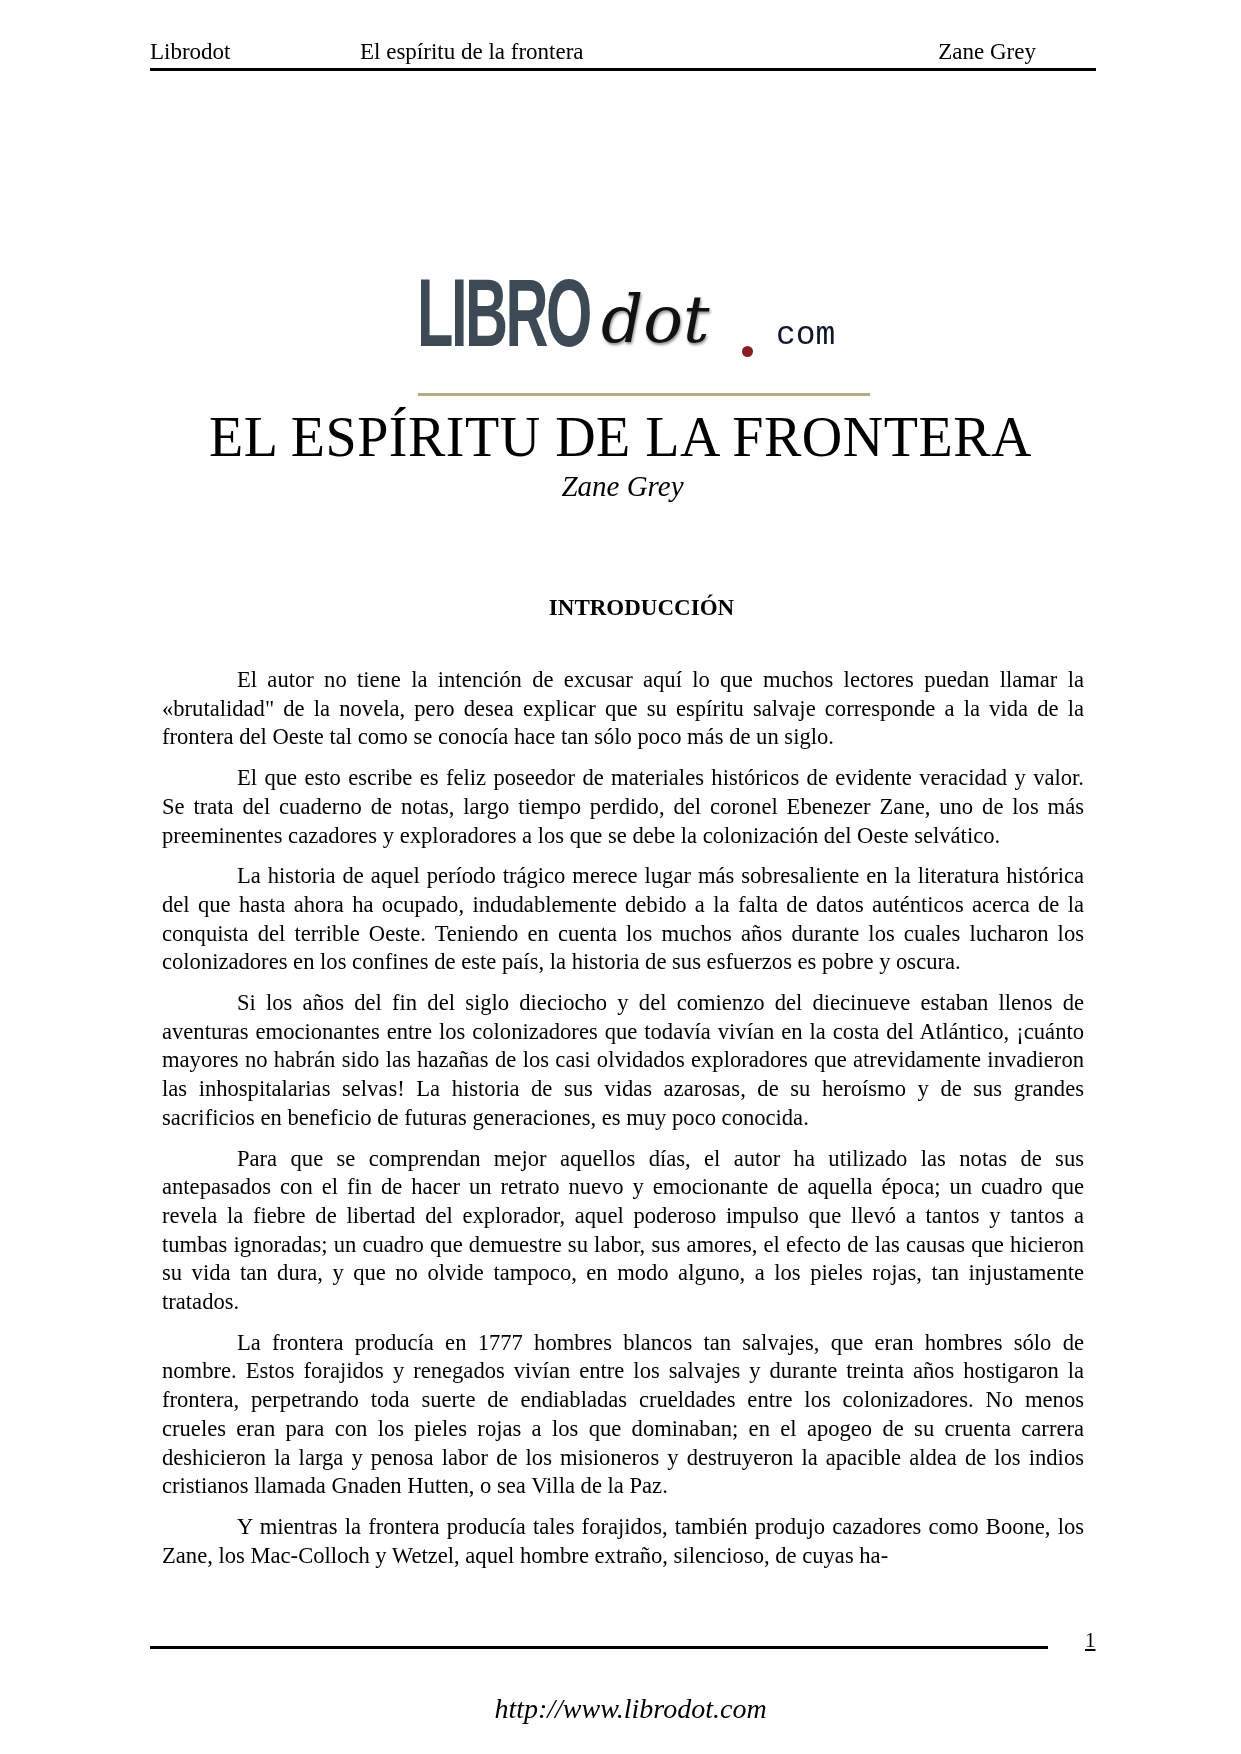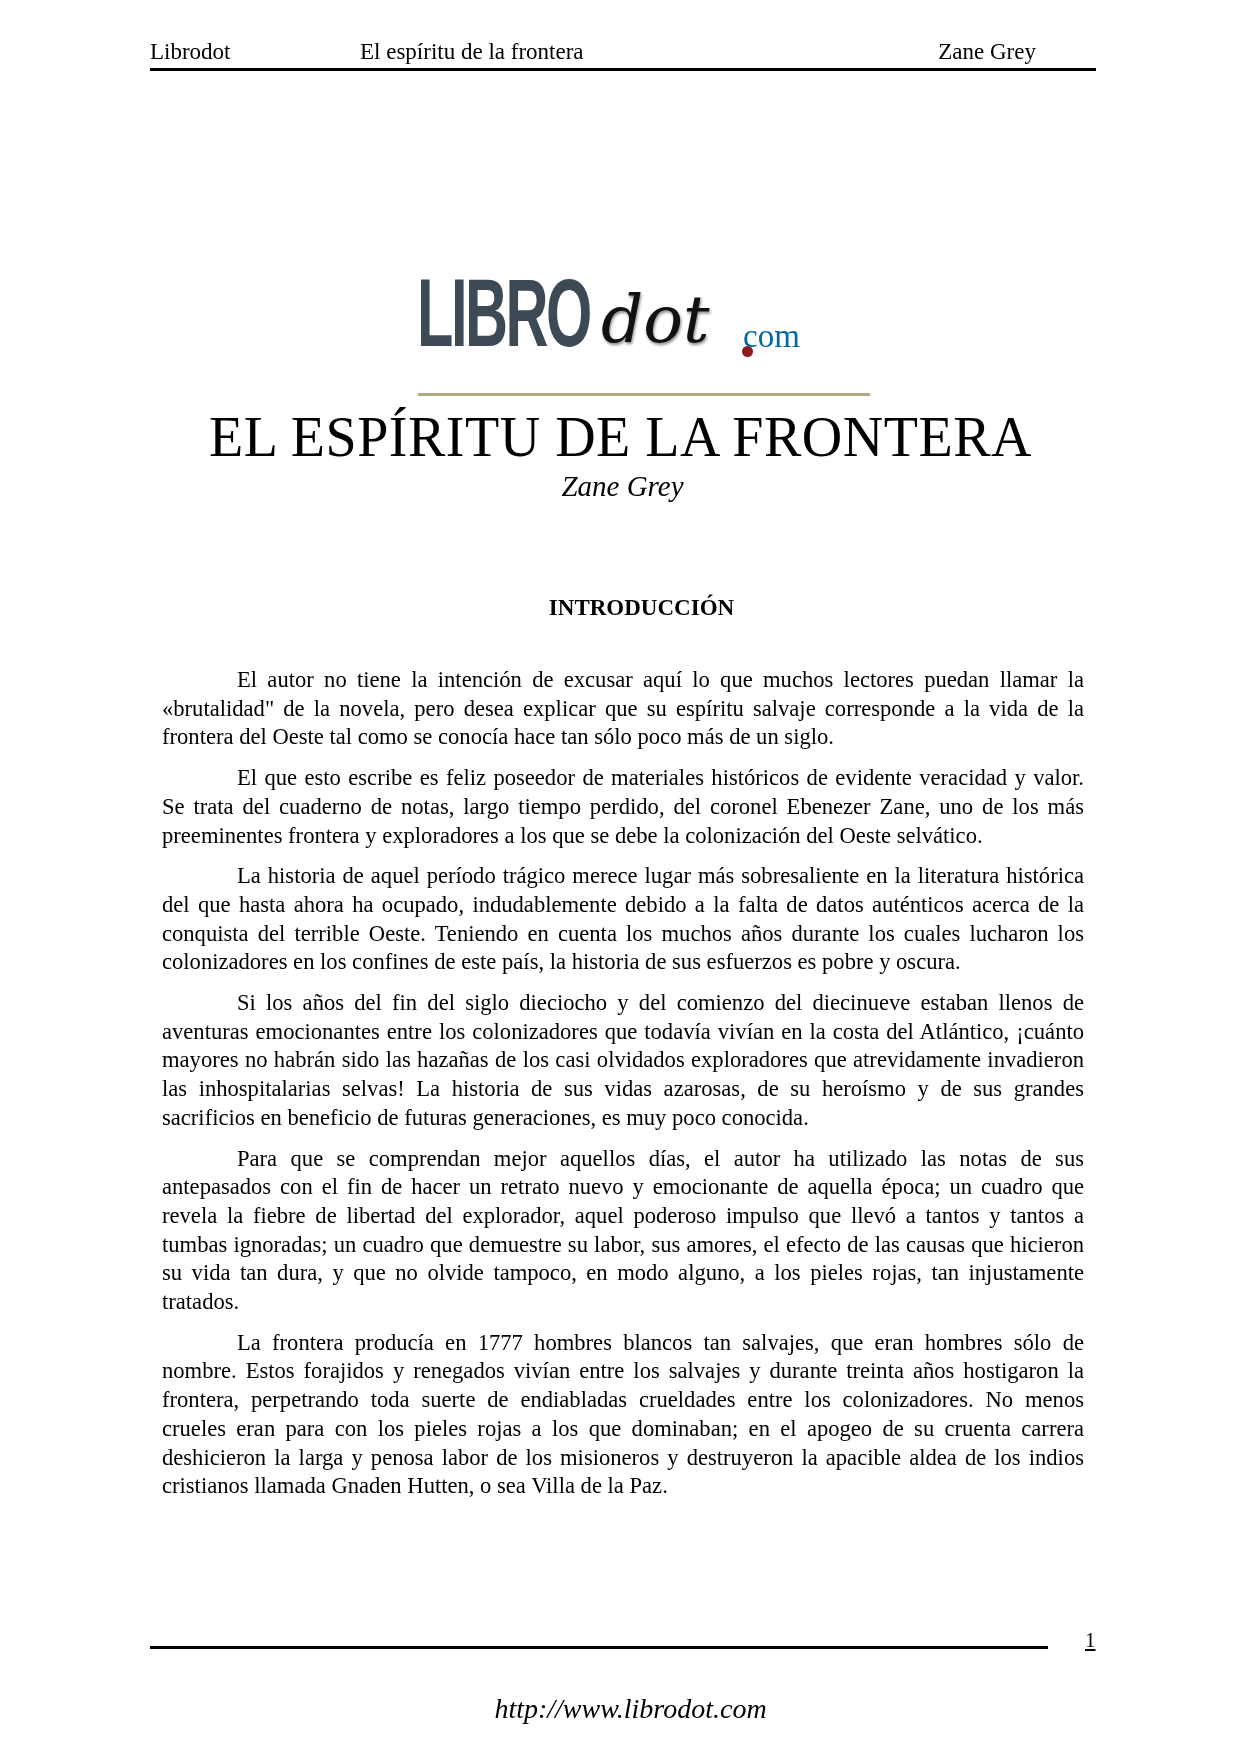--- a/index.html
+++ b/index.html
@@ -19,22 +19,22 @@
     
     .logo { position: absolute; left: 417px; top: 258px; width: 460px; height: 145px; }
     .logo .libro { position: absolute; left: 0; top: 0; font-family: "Liberation Sans", "DejaVu Sans", sans-serif;
                    font-weight: bold; font-size: 96px; line-height: 110px; color: #3d4a56;
                    letter-spacing: -4px; transform: scaleX(0.62); transform-origin: left top; }
     .logo .dot-word { position: absolute; left: 184px; top: 22px; font-family: "DejaVu Serif", serif;
                       font-style: italic; font-size: 66px; line-height: 80px; color: #111;
                       text-shadow: 1px 2px 3px #888; }
     .logo .red-dot { position: absolute; left: 325px; top: 88px; width: 11px; height: 11px; border-radius: 50%;
                      background: #8a1c22; }
-    .logo .com { position: absolute; left: 326px; top: 58px; font-family: Liberation Serif, serif;
-                 font-size: 33px; line-height: 40px; color: #0369a1; }
+    .logo .com { position: absolute; left: 359px; top: 58px; font-family: Liberation Mono, monospace;
+                 font-size: 33px; line-height: 40px; color: #0f172a; }
     .logo .gold-line { position: absolute; left: 1px; top: 135px; width: 452px; height: 3px; background: #b3aa82; }
 
     
     .title { position: absolute; left: 0; top: 405px; width: 1241px; text-align: center;
              font-size: 56px; line-height: 64px; letter-spacing: 0.5px; }
     .author { position: absolute; left: 0; top: 468px; width: 1241px; text-align: center;
               font-size: 29px; line-height: 36px; font-style: italic; padding-left: 4px; box-sizing: border-box; }
     .section { position: absolute; left: 12px; top: 594px; width: 1241px; text-align: center;
                font-size: 23px; line-height: 28px; font-weight: bold; padding-left: 18px; box-sizing: border-box; }
 
@@ -69,24 +69,25 @@
     <span class="com">com</span>
     <div class="gold-line"></div>
   </div>
 
   <h1 class="title" style="margin:0;font-weight:normal;">EL ESPÍRITU DE LA FRONTERA</h1>
   <div class="author">Zane Grey</div>
   <h2 class="section" style="margin:0;">INTRODUCCIÓN</h2>
 
   <div class="body">
     <p>El autor no tiene la intención de excusar aquí lo que muchos lectores puedan llamar la «brutalidad" de la novela, pero desea explicar que su espíritu salvaje corresponde a la vida de la frontera del Oeste tal como se conocía hace tan sólo poco más de un siglo.</p>
-    <p>El que esto escribe es feliz poseedor de materiales históricos de evidente veracidad y valor. Se trata del cuaderno de notas, largo tiempo perdido, del coronel Ebenezer Zane, uno de los más preeminentes frontera y exploradores a los que se debe la colonización del Oeste selvático.</p>
+    <p>El que esto escribe es feliz poseedor de materiales históricos de evidente veracidad y valor. Se trata del cuaderno de notas, largo tiempo perdido, del coronel Ebenezer Zane, uno de los más preeminentes cazadores y exploradores a los que se debe la colonización del Oeste selvático.</p>
     <p>La historia de aquel período trágico merece lugar más sobresaliente en la literatura histórica del que hasta ahora ha ocupado, indudablemente debido a la falta de datos auténticos acerca de la conquista del terrible Oeste. Teniendo en cuenta los muchos años durante los cuales lucharon los colonizadores en los confines de este país, la historia de sus esfuerzos es pobre y oscura.</p>
     <p>Si los años del fin del siglo dieciocho y del comienzo del diecinueve estaban llenos de aventuras emocionantes entre los colonizadores que todavía vivían en la costa del Atlántico, ¡cuánto mayores no habrán sido las hazañas de los casi olvidados exploradores que atrevidamente invadieron las inhospitalarias selvas! La historia de sus vidas azarosas, de su heroísmo y de sus grandes sacrificios en beneficio de futuras generaciones, es muy poco conocida.</p>
     <p>Para que se comprendan mejor aquellos días, el autor ha utilizado las notas de sus antepasados con el fin de hacer un retrato nuevo y emocionante de aquella época; un cuadro que revela la fiebre de libertad del explorador, aquel poderoso impulso que llevó a tantos y tantos a tumbas ignoradas; un cuadro que demuestre su labor, sus amores, el efecto de las causas que hicieron su vida tan dura, y que no olvide tampoco, en modo alguno, a los pieles rojas, tan injustamente tratados.</p>
     <p>La frontera producía en 1777 hombres blancos tan salvajes, que eran hombres sólo de nombre. Estos forajidos y renegados vivían entre los salvajes y durante treinta años hostigaron la frontera, perpetrando toda suerte de endiabladas crueldades entre los colonizadores. No menos crueles eran para con los pieles rojas a los que dominaban; en el apogeo de su cruenta carrera deshicieron la larga y penosa labor de los misioneros y destruyeron la apacible aldea de los indios cristianos llamada Gnaden Hutten, o sea Villa de la Paz.</p>
+    <p>Y mientras la frontera producía tales forajidos, también produjo cazadores como Boone, los Zane, los Mac-Colloch y Wetzel, aquel hombre extraño, silencioso, de cuyas ha-</p>
   </div>
 
   <div class="page-num">1</div>
   <div class="ftr-rule"></div>
   <div class="ftr-url">http://www.librodot.com</div>
 
 </div>
 
 </body></html>

